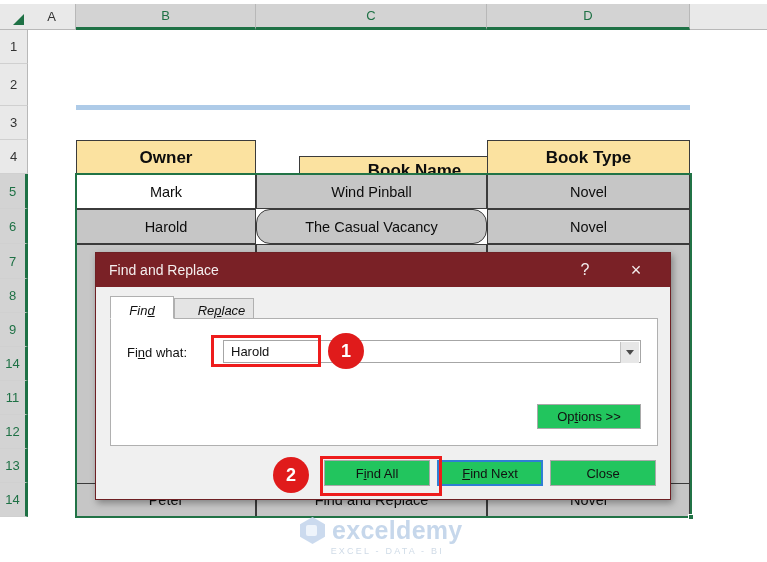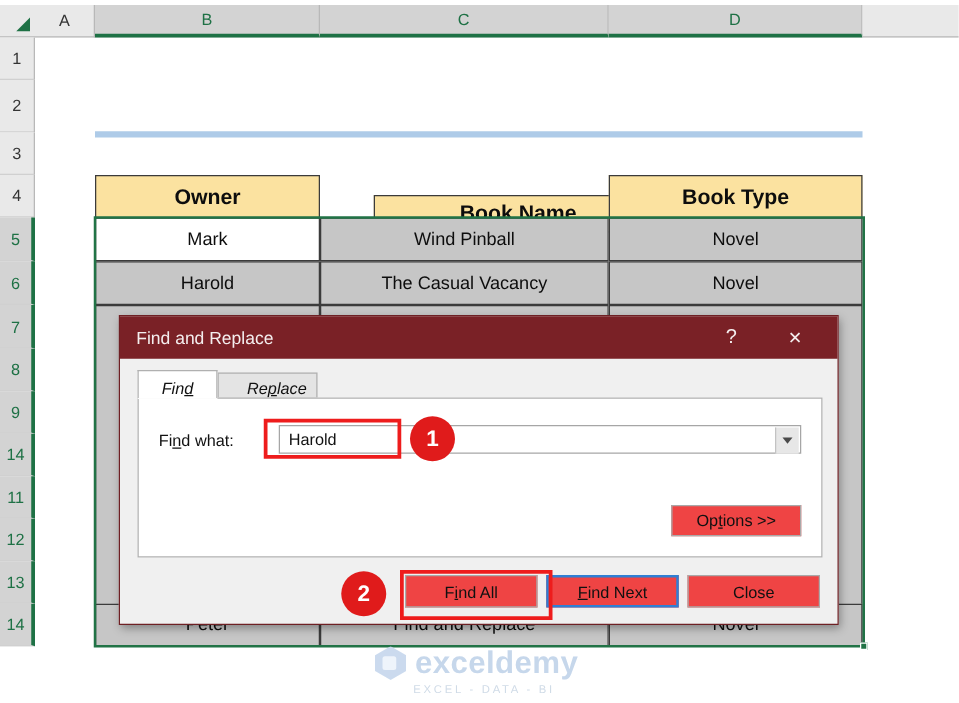--- a/index.html
+++ b/index.html
@@ -166,21 +166,21 @@
     background: #e7e7e7; border-left: 1px solid #c3c3c3;
     display: flex; align-items: center; justify-content: center;
   }
   .chev {
     width: 0; height: 0;
     border-left: 4px solid transparent;
     border-right: 4px solid transparent;
     border-top: 5px solid #4a4a4a;
   }
   .btn {
-    background: #ef4444;
+    background: #22c55e;
     border: 1px solid #a9a9a9;
     display: flex; align-items: center; justify-content: center;
     font-size: 13px; color: #111;
     cursor: default;
   }
   .btn-options {
     position: absolute; right: 16px; bottom: 16px;
     width: 104px; height: 25px;
   }
 
@@ -267,21 +267,21 @@
 
     <div class="tbl-cell tbl-head" style="left:76px;  top:140px; width:180px; height:35px;">Owner</div>
     <div class="tbl-cell tbl-head" style="left:256px; top:156px; width:231px; height:30px;margin-left:43px;">Book Name</div>
     <div class="tbl-cell tbl-head" style="left:487px; top:140px; width:203px; height:35px;">Book Type</div>
 
     <div class="tbl-cell tbl-body" style="left:256px; top:174px; width:231px; height:35px;">Wind Pinball</div>
     <div class="tbl-cell tbl-body active" style="left:76px;  top:174px; width:180px; height:35px;">Mark</div>
     <div class="tbl-cell tbl-body" style="left:487px; top:174px; width:203px; height:35px;">Novel</div>
 
     <div class="tbl-cell tbl-body" style="left:76px;  top:209px; width:180px; height:35px;">Harold</div>
-    <div class="tbl-cell tbl-body" style="left:256px; top:209px; width:231px; height:35px;">The Casual Vacancy</div>
+    <div class="tbl-cell tbl-body" style="left:256px; top:209px; width:231px; height:35px;border-radius:14px;">The Casual Vacancy</div>
     <div class="tbl-cell tbl-body" style="left:487px; top:209px; width:203px; height:35px;">Novel</div>
 
     <div class="tbl-cell tbl-body" style="left:76px;  top:244px; width:180px; height:273px;"></div>
     <div class="tbl-cell tbl-body" style="left:256px; top:244px; width:231px; height:273px;"></div>
     <div class="tbl-cell tbl-body" style="left:487px; top:244px; width:203px; height:273px;"></div>
 
     <div class="tbl-cell tbl-body" style="left:76px;  top:483px; width:180px; height:34px; border-color:#3b3b3b;">Peter</div>
     <div class="tbl-cell tbl-body" style="left:256px; top:483px; width:231px; height:34px;">Find and Replace</div>
     <div class="tbl-cell tbl-body" style="left:487px; top:483px; width:203px; height:34px;">Novel</div>
 

